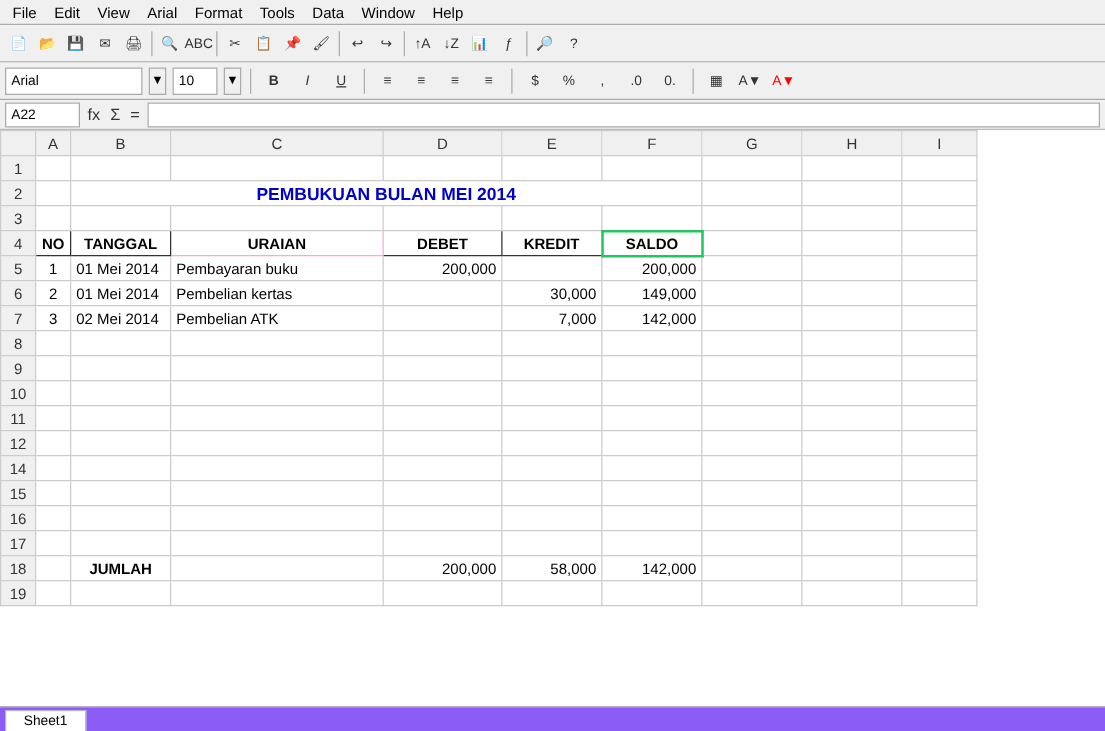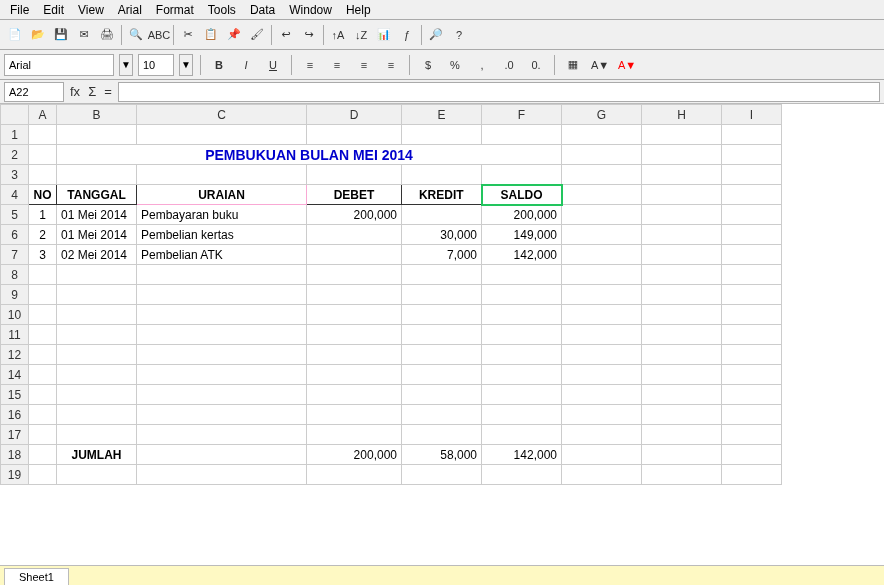--- a/index.html
+++ b/index.html
@@ -131,21 +131,21 @@
     .col-g { width: 80px; }
     .col-h { width: 80px; }
     .col-i { width: 60px; }
 
     .center { text-align: center; }
     .right { text-align: right; }
     .bold { font-weight: bold; }
 
     
     #tabbar {
-      background: #fef9c3;
+      background: #8b5cf6;
       border-top: 1px solid #bbb;
       height: 20px;
       display: flex;
       align-items: flex-end;
       padding: 0 4px;
     }
     .sheet-tab {
       padding: 2px 14px;
       background: white;
       border: 1px solid #bbb;

